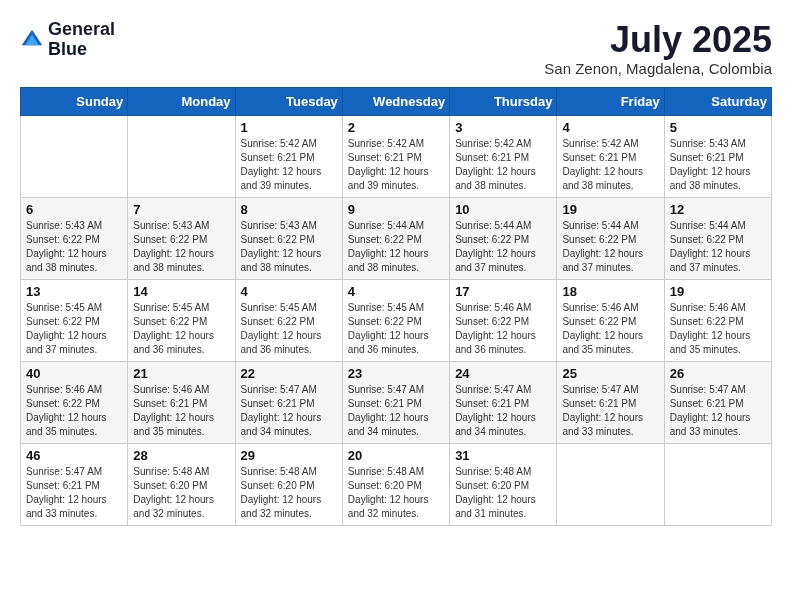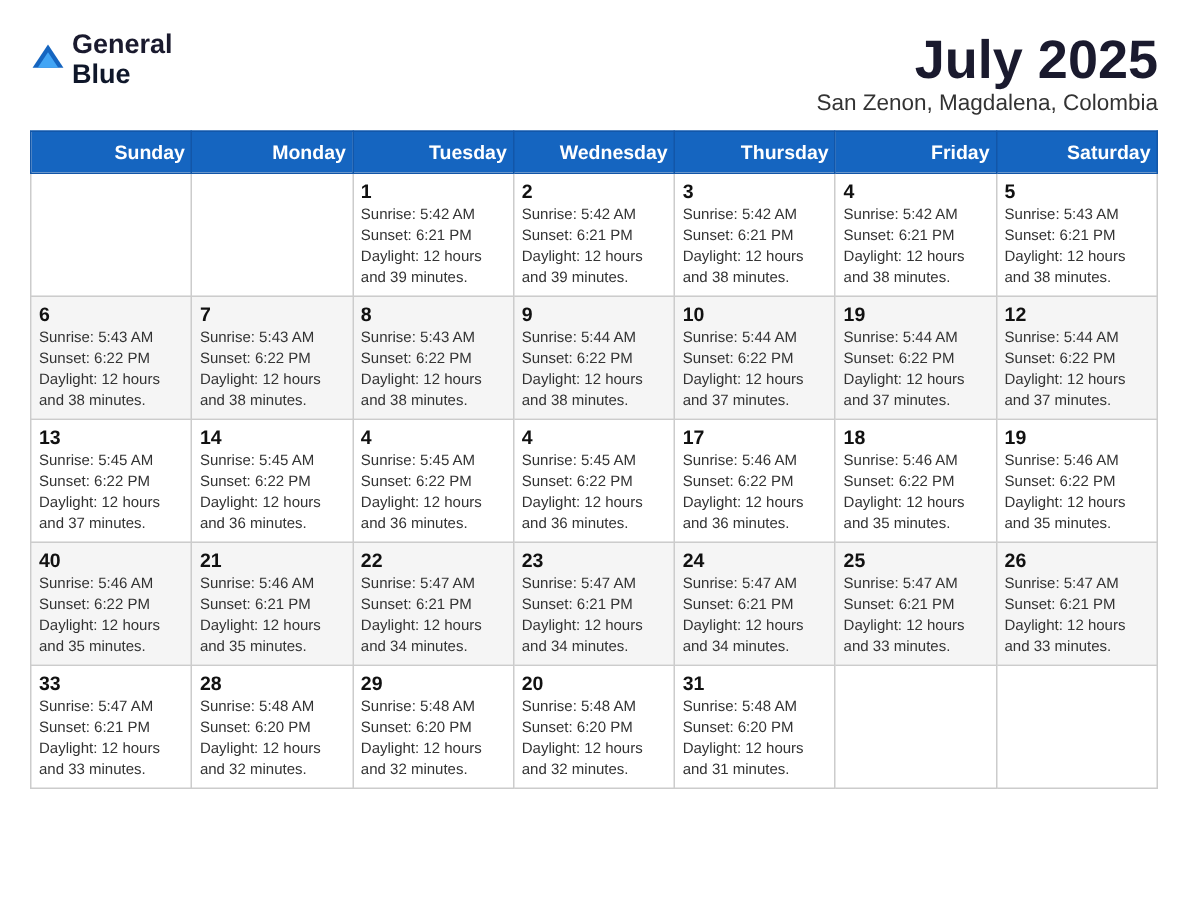--- a/index.html
+++ b/index.html
@@ -238,21 +238,21 @@
           <span class="day-number">25</span>
           <div class="day-info">Sunrise: 5:47 AM<br>Sunset: 6:21 PM<br>Daylight: 12 hours and 33 minutes.</div>
         </td>
         <td>
           <span class="day-number">26</span>
           <div class="day-info">Sunrise: 5:47 AM<br>Sunset: 6:21 PM<br>Daylight: 12 hours and 33 minutes.</div>
         </td>
       </tr>
       <tr>
         <td>
-          <span class="day-number">33</span>
+          <span class="day-number">46</span>
           <div class="day-info">Sunrise: 5:47 AM<br>Sunset: 6:21 PM<br>Daylight: 12 hours and 33 minutes.</div>
         </td>
         <td>
           <span class="day-number">28</span>
           <div class="day-info">Sunrise: 5:48 AM<br>Sunset: 6:20 PM<br>Daylight: 12 hours and 32 minutes.</div>
         </td>
         <td>
           <span class="day-number">29</span>
           <div class="day-info">Sunrise: 5:48 AM<br>Sunset: 6:20 PM<br>Daylight: 12 hours and 32 minutes.</div>
         </td>

